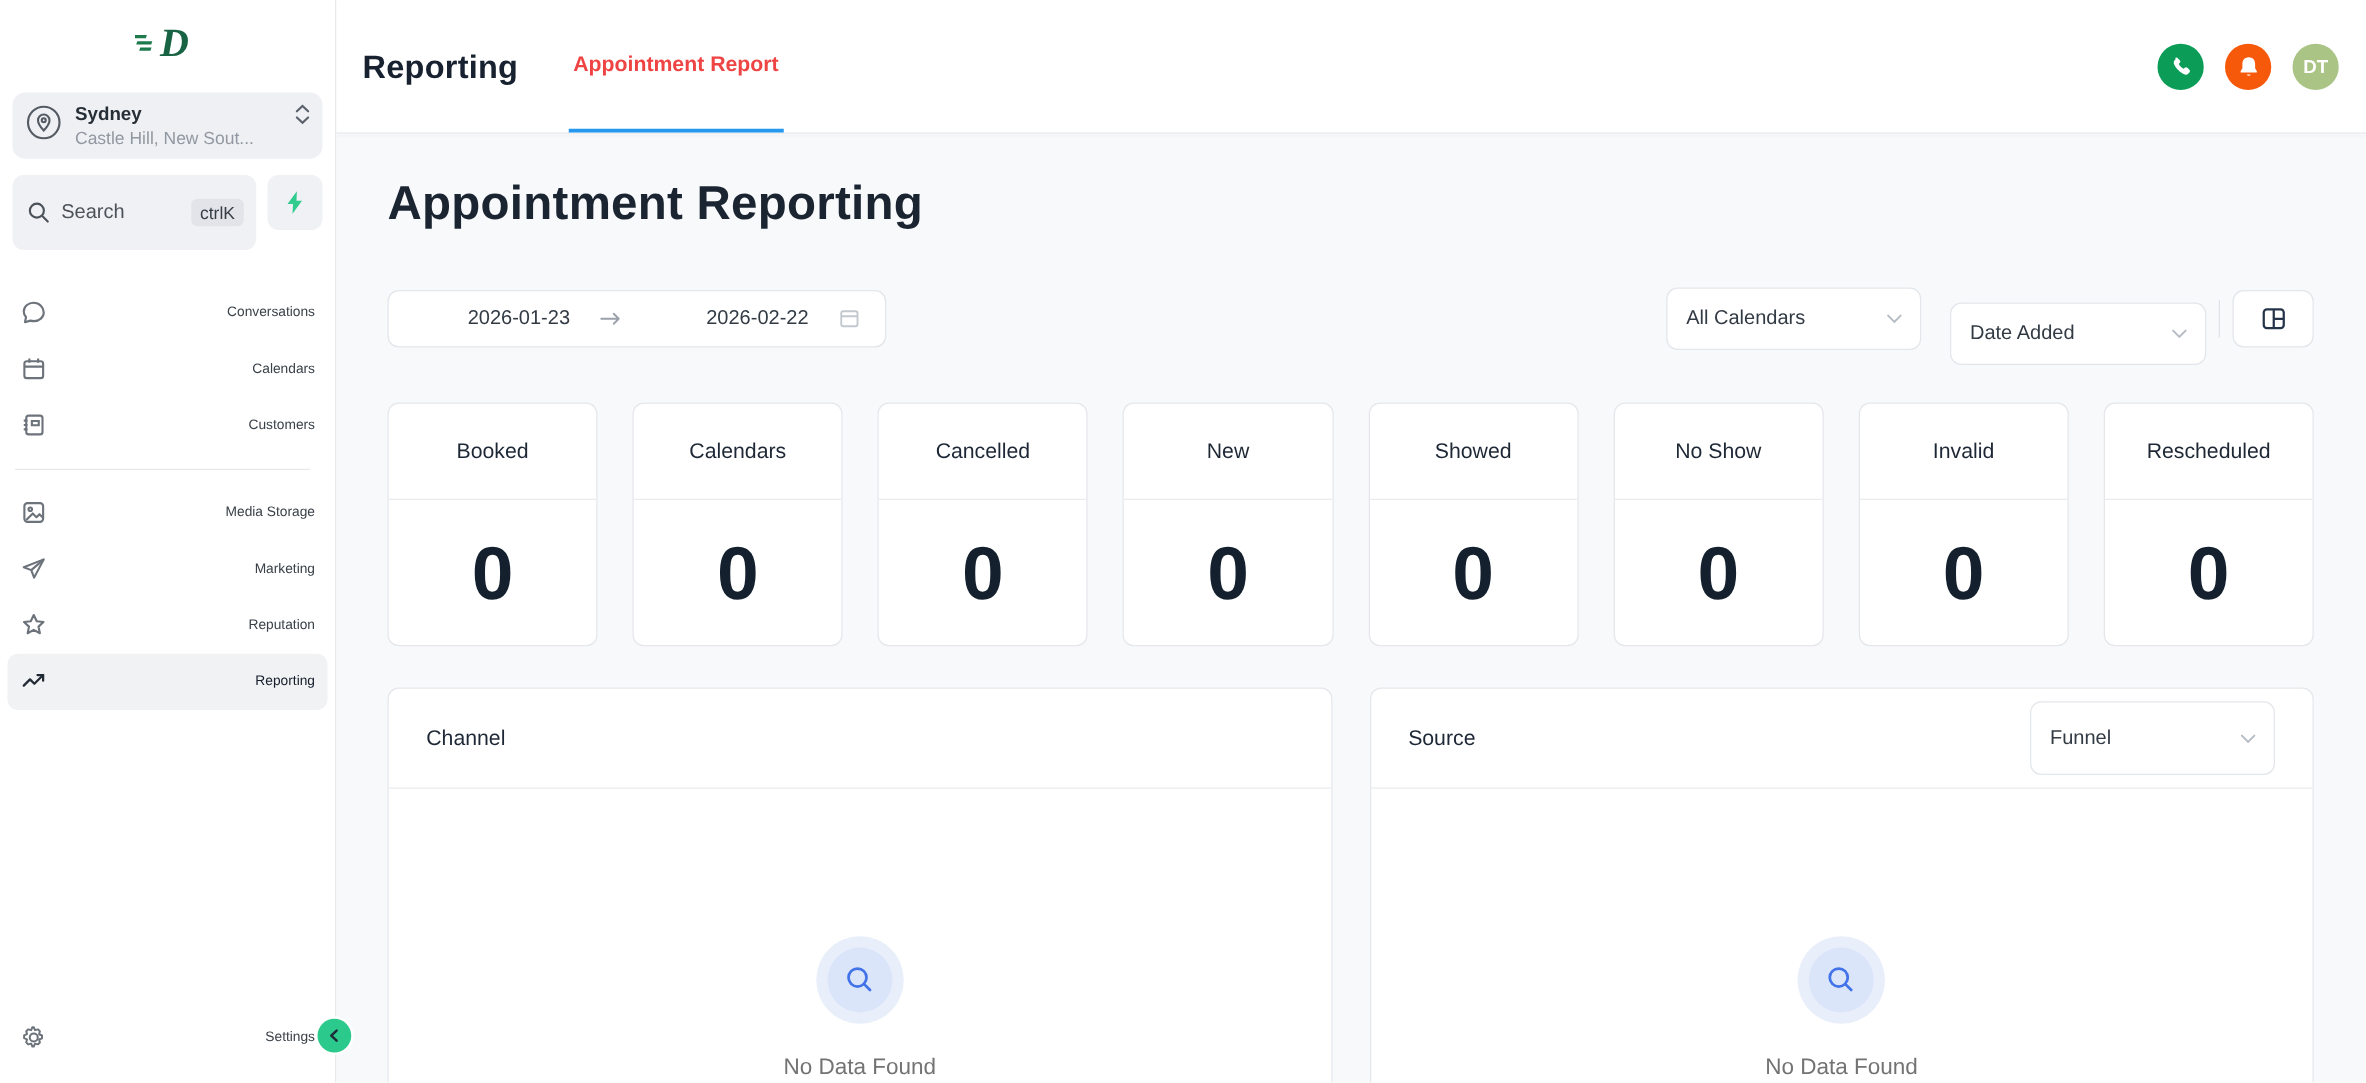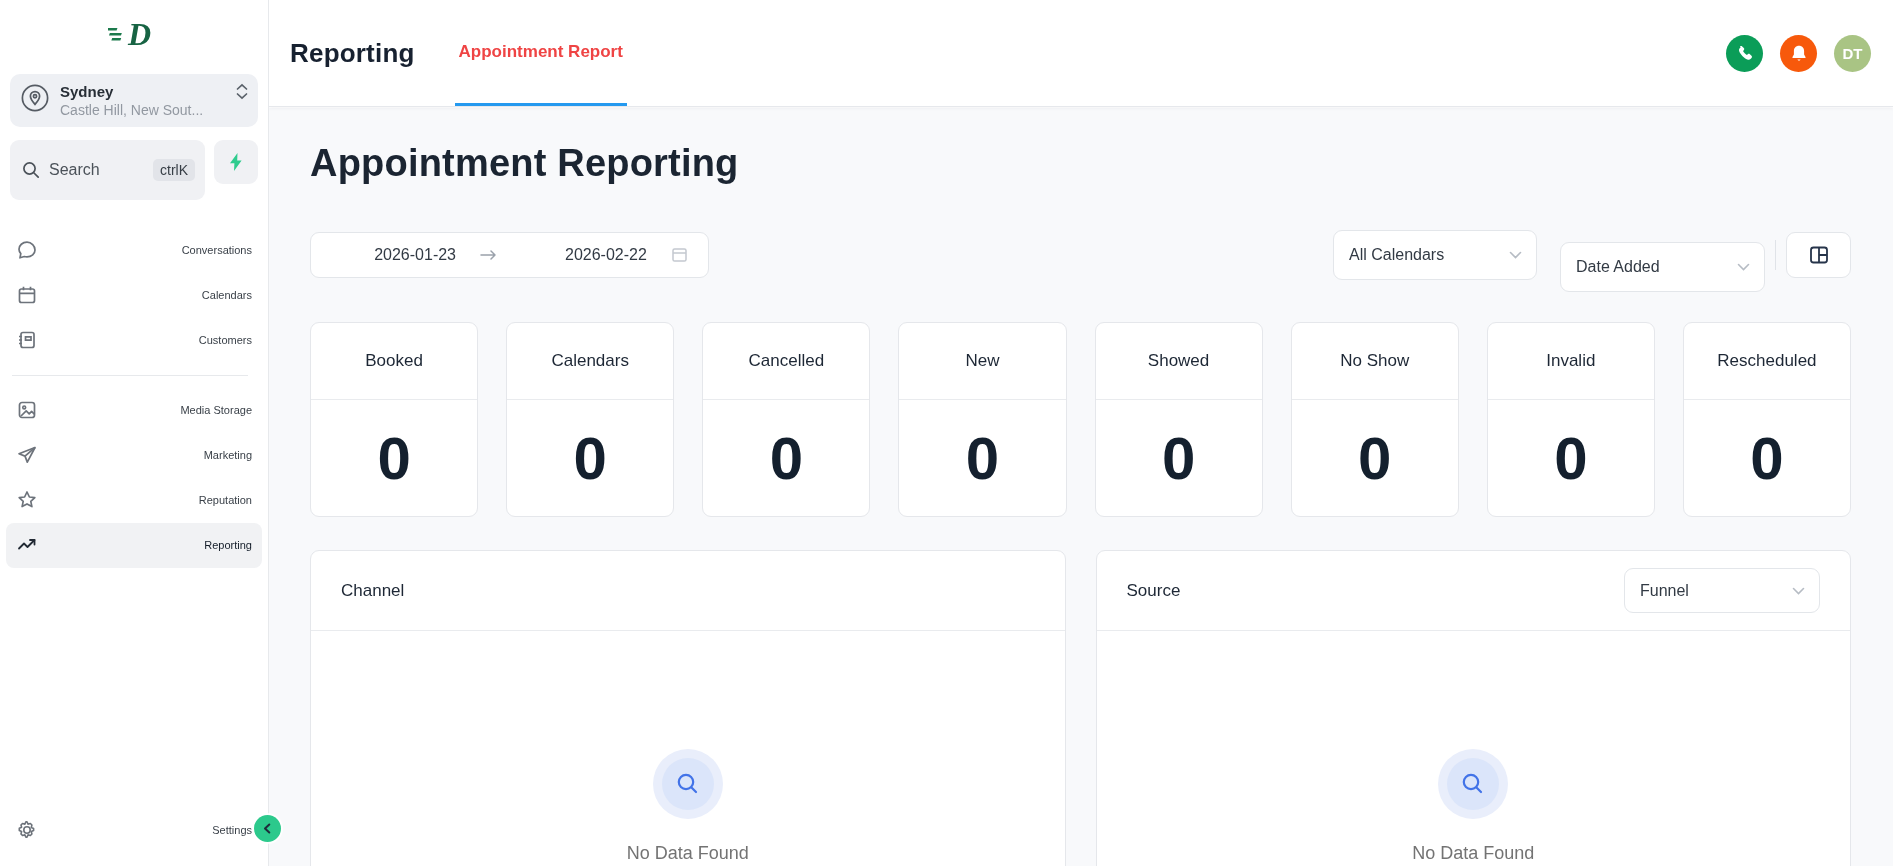--- a/index.html
+++ b/index.html
@@ -72,21 +72,21 @@
   .stat-title { height:77px; display:flex; align-items:center; justify-content:center;
                 font-size:17px; color:#1d2735; border-bottom:1px solid #e9ebee; }
   .stat-value { height:116px; display:flex; align-items:center; justify-content:center;
                 font-size:60px; font-weight:600; color:#14202e; }
 
   .panels { display:grid; grid-template-columns:1fr 1fr; gap:30px; height:520px; }
   .panel { background:#fff; border:1px solid #e5e7eb; border-radius:9px 9px 0 0; }
   .panel-head { height:80px; display:flex; align-items:center; justify-content:space-between;
                 padding:0 30px; border-bottom:1px solid #e9ebee; }
   .panel-title { font-size:17px; color:#1d2735; font-weight:500; }
-  .sel-funnel { width:196px; height:45px;justify-content:space-between; }
+  .sel-funnel { width:196px; height:59px;justify-content:space-between; }
   .empty { padding-top:118px; display:flex; flex-direction:column; align-items:center; gap:24px; }
   .empty-icon-outer { width:70px; height:70px; border-radius:50%; background:#e9eefb;
                       display:flex; align-items:center; justify-content:center; }
   .empty-icon-inner { width:52px; height:52px; border-radius:50%; background:#dbe5fa;
                       display:flex; align-items:center; justify-content:center; color:#4273e8; }
   .empty-text { font-size:18px; color:#737373; }
   svg { display:block; }
 </style>
 </head>
 <body>

